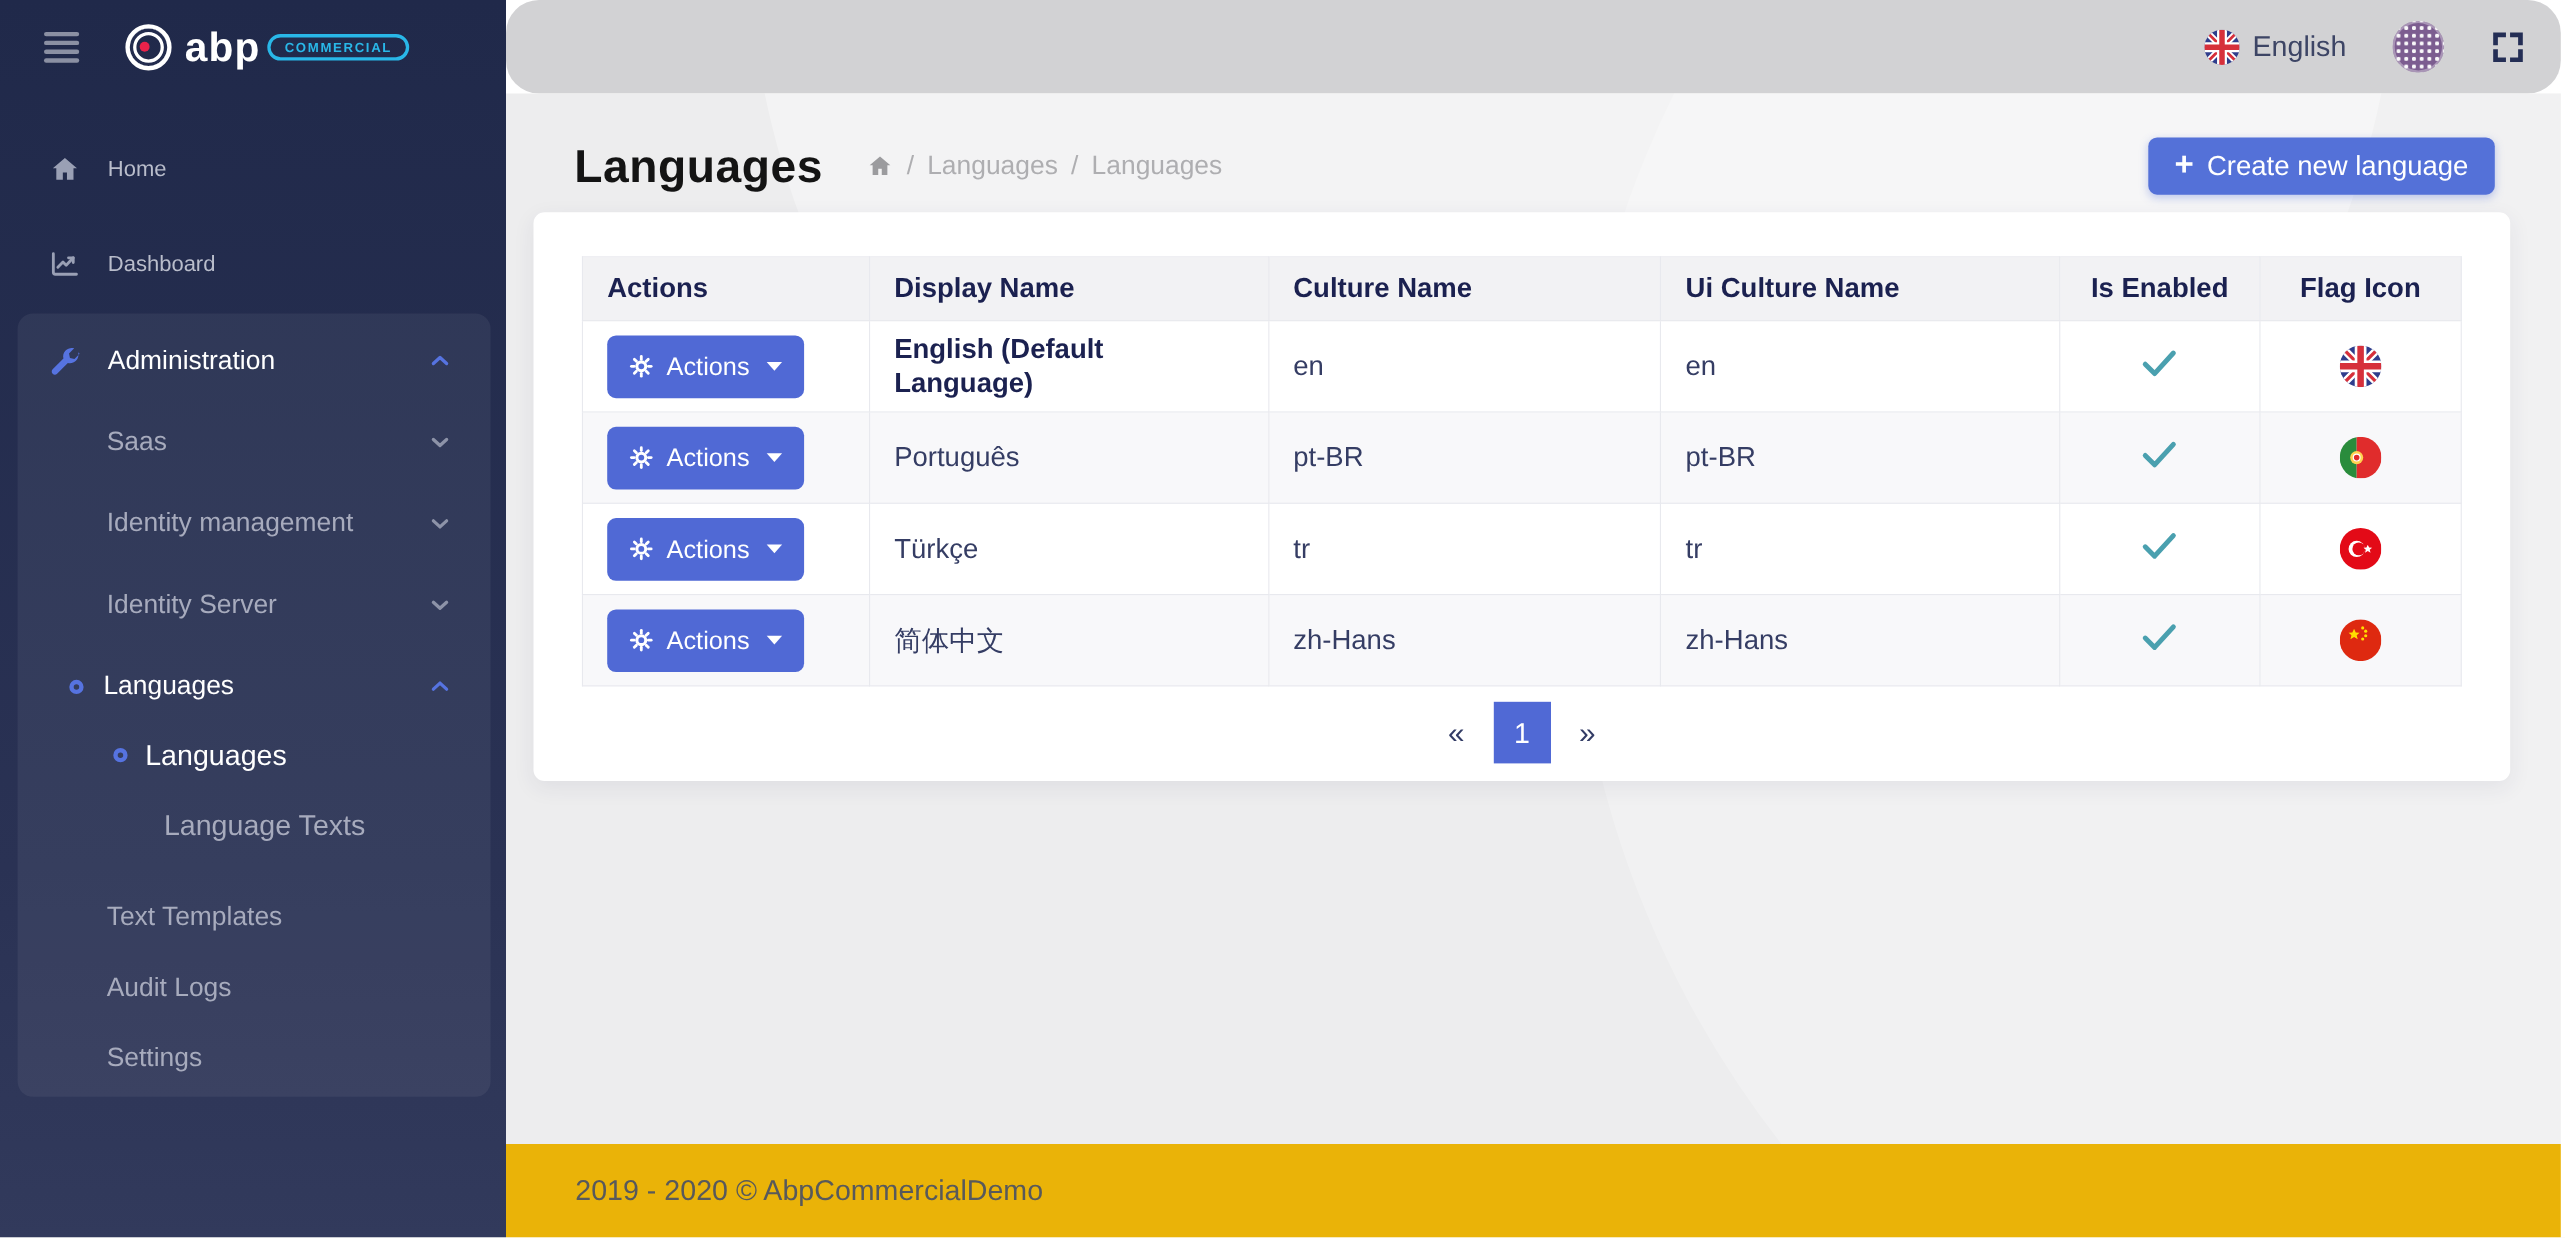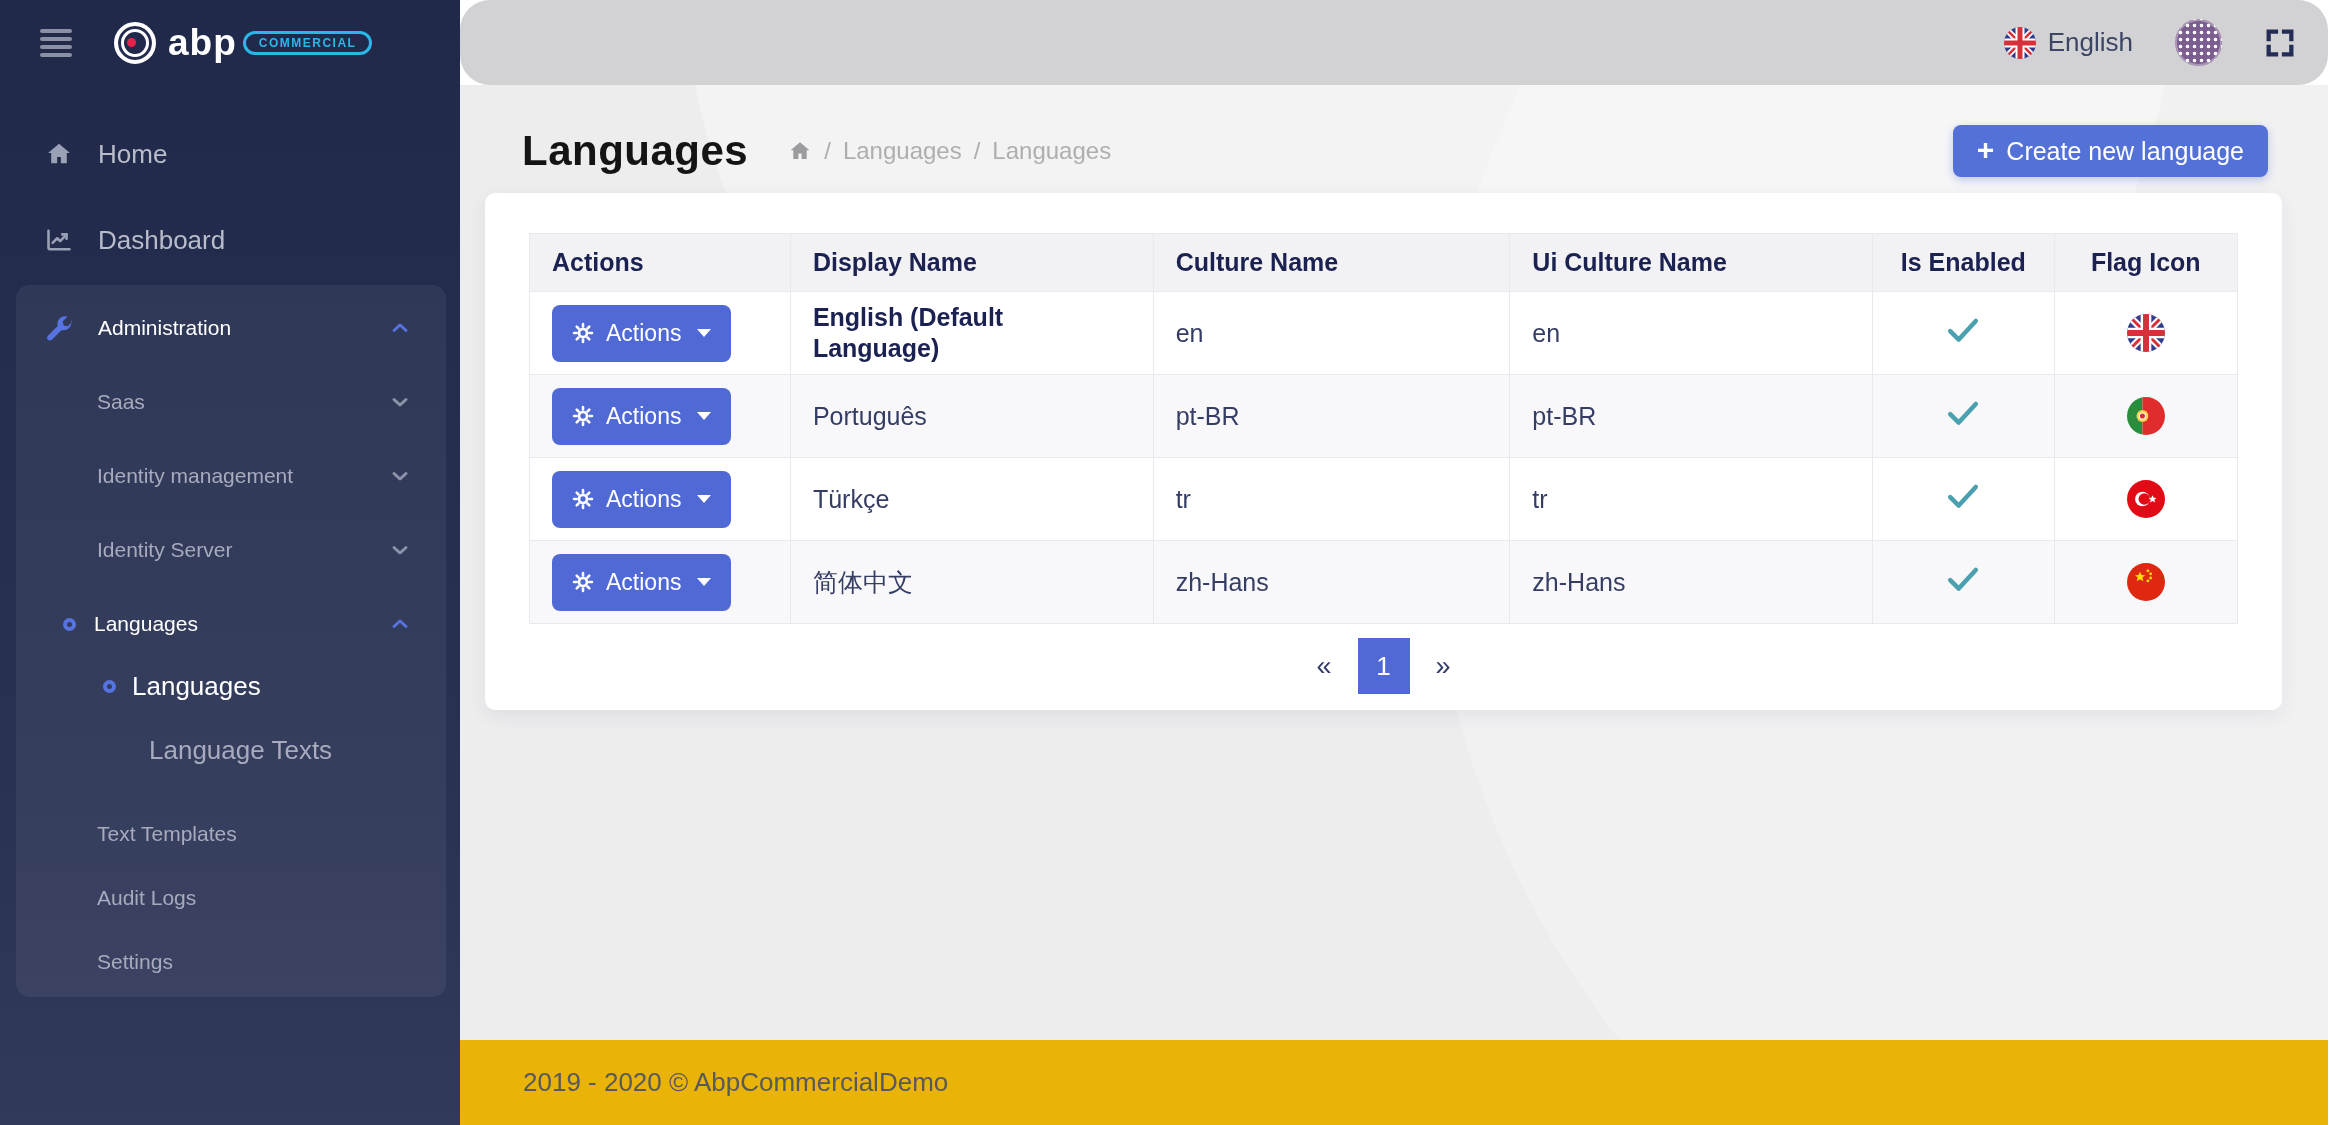--- a/index.html
+++ b/index.html
@@ -12,26 +12,26 @@
   .brand-row { height:85px; display:flex; align-items:center; padding-left:40px; }
   .hamburger { width:32px; display:flex; flex-direction:column; gap:4px; cursor:pointer; }
   .hamburger span { display:block; height:4px; border-radius:2px; background:#8b90a3; }
   .brand { display:flex; align-items:center; margin-left:42px; cursor:pointer; }
   .logo-ring { width:42px; height:42px; border-radius:50%; border:4px solid #fff; box-shadow:inset 0 0 0 3px #232c4e, inset 0 0 0 6px #fff; position:relative; }
   .logo-ring::after { content:""; position:absolute; width:9px; height:9px; border-radius:50%; background:#e8224a; top:12px; left:9px; }
   .brand-name { color:#fff; font-size:37px; font-weight:700; letter-spacing:1px; margin-left:12px; }
   .brand-badge { color:#29b7e8; border:3px solid #29b7e8; border-radius:16px; font-size:12px; font-weight:700; letter-spacing:1.5px; padding:2px 13px; margin-left:6px; }
 
   .nav { padding-top:38px; }
-  .nav-item { display:flex; align-items:center; height:62px; padding-left:42px; color:#b9bdcb; font-size:26px; cursor:pointer; }
+  .nav-item { display:flex; align-items:center; height:62px; padding-left:42px; color:#b9bdcb; font-size:20px; cursor:pointer; }
   .nav-item.mb24 { margin-bottom:24px; }
   .nav-item .ico { width:34px; margin-right:22px; display:flex; align-items:center; justify-content:center; }
 
   .admin-panel { margin:14px 14px 0 16px; background:rgba(255,255,255,0.06); border-radius:14px; padding:12px 0 4px; }
-  .p-item { display:flex; align-items:center; height:62px; padding-left:26px; font-size:21px; color:#a7abbd; cursor:pointer; }
+  .p-item { display:flex; align-items:center; height:62px; padding-left:26px; font-size:24px; color:#a7abbd; cursor:pointer; }
   .p-item .ico { width:34px; margin-right:22px; display:flex; align-items:center; justify-content:center; }
   .p-item.active { color:#fff; font-weight:400; }
   .p-sub { padding-left:81px; }
   .p-sub3 { height:50px; padding-left:87px; font-size:26px; display:flex; align-items:center; color:#a7abbd; cursor:pointer; }
   .p-sub3 .bullet3 { margin-right:16px; }
   .p-sub3.active { color:#fff; }
   .p-sub3.no-bullet { padding-left:133px; }
   .mb12 { margin-bottom:12px; } .mb6 { margin-bottom:6px; } .mb14 { margin-bottom:14px; }
   .mb28 { margin-bottom:28px; } .mb2 { margin-bottom:2px; }
   .lang2 { padding-left:47px; }

